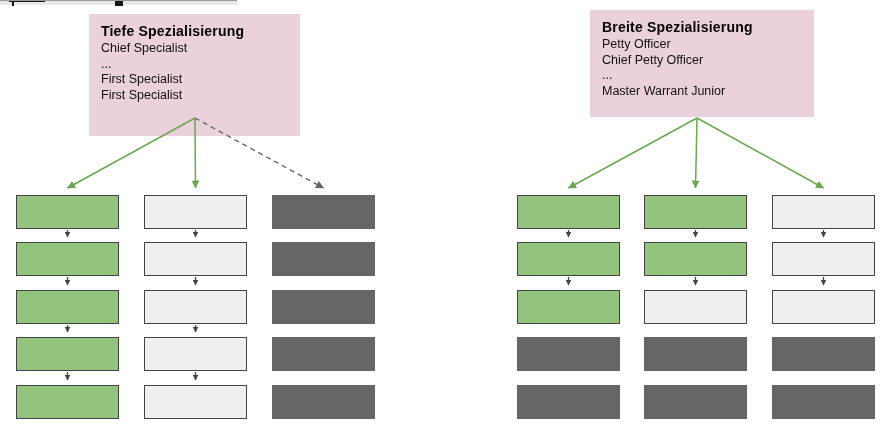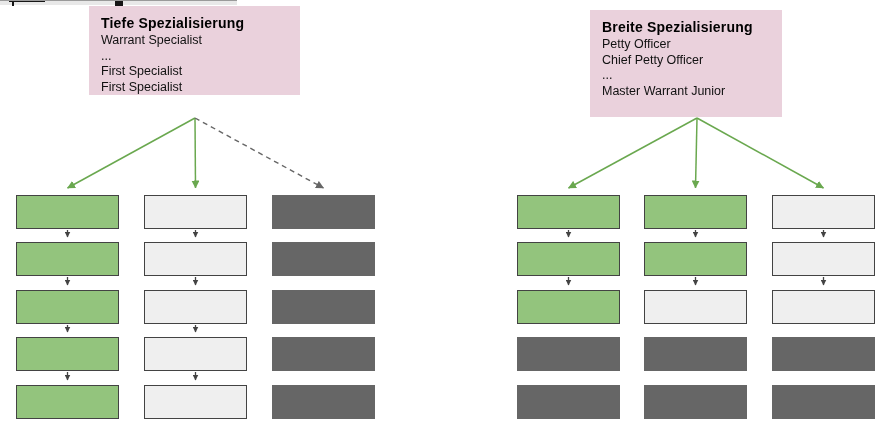--- a/index.html
+++ b/index.html
@@ -28,23 +28,23 @@
 <body>
 
 <div id="canvas">
   <div class="top-strip">
     <span class="mark m1"></span>
     <span class="mark m2"></span>
     <span class="mark m3"></span>
   </div>
 
   <div id="diagram-0">
-      <div class="pink-box" style="left: 89px; top: 6px; width: 211px; height: 89px; background: rgb(234, 209, 220);">
+      <div class="pink-box" style="left: 89px; top: 14px; width: 211px; height: 122px; background: rgb(234, 209, 220);">
         <div class="pink-title">Tiefe Spezialisierung</div>
-        <div class="pink-line">Warrant Specialist</div>
+        <div class="pink-line">Chief Specialist</div>
         <div class="pink-line">...</div>
         <div class="pink-line">First Specialist</div>
         <div class="pink-line">First Specialist</div>
       </div>
       <div class="gbox bordered" style="left: 16px; top: 195px; width: 103px; height: 34px; background: rgb(147, 196, 125);"></div>
       <div class="gbox bordered" style="left: 16px; top: 242px; width: 103px; height: 34px; background: rgb(147, 196, 125);"></div>
       <div class="gbox bordered" style="left: 16px; top: 290px; width: 103px; height: 34px; background: rgb(147, 196, 125);"></div>
       <div class="gbox bordered" style="left: 16px; top: 337px; width: 103px; height: 34px; background: rgb(147, 196, 125);"></div>
       <div class="gbox bordered" style="left: 16px; top: 385px; width: 103px; height: 34px; background: rgb(147, 196, 125);"></div>
       <div class="gbox bordered" style="left: 144px; top: 195px; width: 103px; height: 34px; background: rgb(239, 239, 239);"></div>
@@ -52,21 +52,21 @@
       <div class="gbox bordered" style="left: 144px; top: 290px; width: 103px; height: 34px; background: rgb(239, 239, 239);"></div>
       <div class="gbox bordered" style="left: 144px; top: 337px; width: 103px; height: 34px; background: rgb(239, 239, 239);"></div>
       <div class="gbox bordered" style="left: 144px; top: 385px; width: 103px; height: 34px; background: rgb(239, 239, 239);"></div>
       <div class="gbox" style="left: 272px; top: 195px; width: 103px; height: 34px; background: rgb(102, 102, 102);"></div>
       <div class="gbox" style="left: 272px; top: 242px; width: 103px; height: 34px; background: rgb(102, 102, 102);"></div>
       <div class="gbox" style="left: 272px; top: 290px; width: 103px; height: 34px; background: rgb(102, 102, 102);"></div>
       <div class="gbox" style="left: 272px; top: 337px; width: 103px; height: 34px; background: rgb(102, 102, 102);"></div>
       <div class="gbox" style="left: 272px; top: 385px; width: 103px; height: 34px; background: rgb(102, 102, 102);"></div>
     </div>
   <div id="diagram-1">
-      <div class="pink-box" style="left: 590px; top: 10px; width: 192px; height: 107px; background: rgb(234, 209, 220);">
+      <div class="pink-box" style="left: 590px; top: 10px; width: 224px; height: 107px; background: rgb(234, 209, 220);">
         <div class="pink-title">Breite Spezialisierung</div>
         <div class="pink-line">Petty Officer</div>
         <div class="pink-line">Chief Petty Officer</div>
         <div class="pink-line">...</div>
         <div class="pink-line">Master Warrant Junior</div>
       </div>
       <div class="gbox bordered" style="left: 517px; top: 195px; width: 103px; height: 34px; background: rgb(147, 196, 125);"></div>
       <div class="gbox bordered" style="left: 517px; top: 242px; width: 103px; height: 34px; background: rgb(147, 196, 125);"></div>
       <div class="gbox bordered" style="left: 517px; top: 290px; width: 103px; height: 34px; background: rgb(147, 196, 125);"></div>
       <div class="gbox" style="left: 517px; top: 337px; width: 103px; height: 34px; background: rgb(102, 102, 102);"></div>

